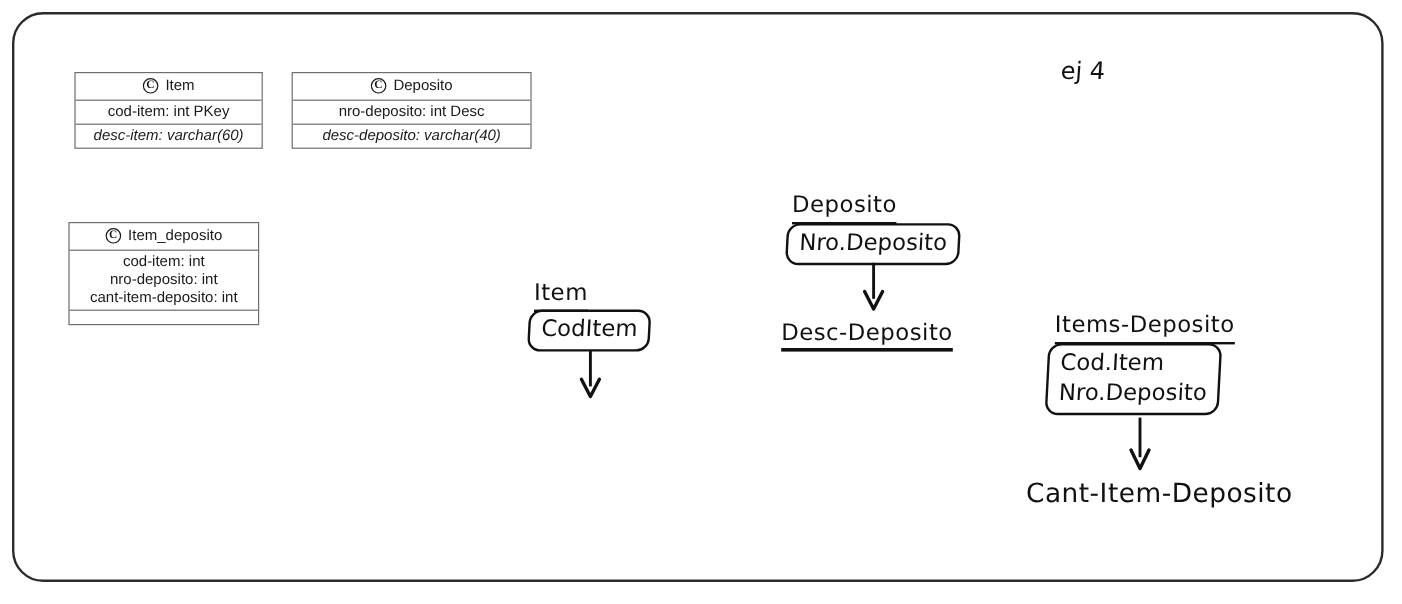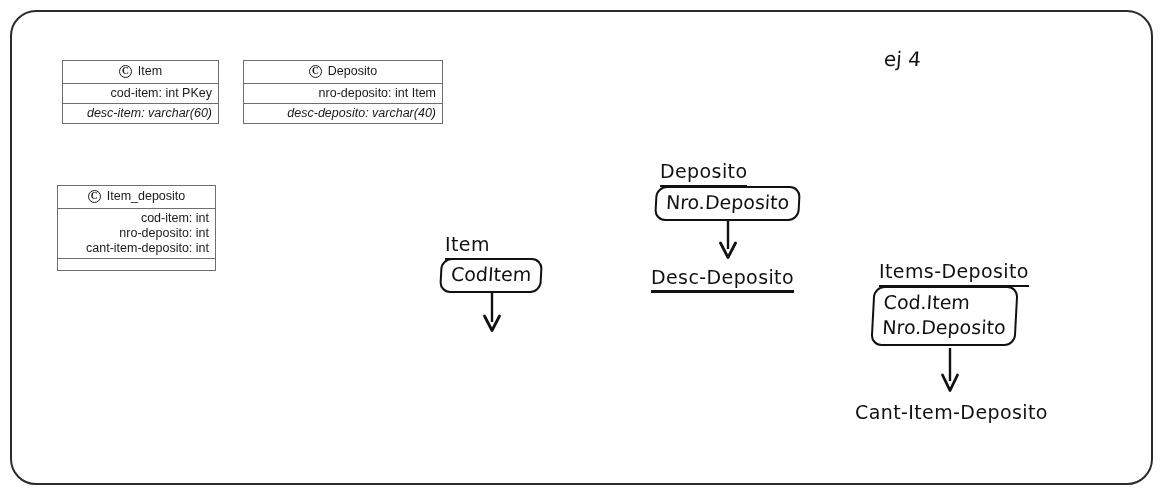--- a/index.html
+++ b/index.html
@@ -52,21 +52,21 @@
   }
   .uml .hdr {
     text-align: center;
     padding: 3px 6px 4px;
     display: flex;
     align-items: center;
     justify-content: center;
     gap: 6px;
   }
   .uml .attrs {
-    text-align: right;
+    text-align: center;
   }
   .uml .attrs .attr-line {
     white-space: nowrap;
   }
   .uml .empty-comp {
     height: 11px;
     padding: 0;
   }
   .cls-icon {
     display: inline-block;
@@ -93,21 +93,21 @@
     letter-spacing: 0.4px;
   }
 
   .hw-title {
     font-size: 19px;
     padding-bottom: 2px;
     border-bottom: 2.4px solid #111111;
     display: inline-block;
   }
   .hw-plain {
-    font-size: 19px;
+    font-size: 22px;
     display: inline-block;
   }
   .hw-underlined {
     font-size: 19px;
     padding-bottom: 1px;
     border-bottom: 3.4px solid #111111;
     display: inline-block;
   }
 
   
@@ -161,21 +161,21 @@
       <span>desc-item: varchar(60)</span>
     </div>
   </div>
 
   <div class="uml" style="left:243px; top:60px; width:200px;">
     <div class="compartment hdr">
       <span class="cls-icon">C</span>
       <span>Deposito</span>
     </div>
     <div class="compartment attrs">
-      <span>nro-deposito: int Item</span>
+      <span>nro-deposito: int Desc</span>
     </div>
     <div class="compartment attrs">
       <span>desc-deposito: varchar(40)</span>
     </div>
   </div>
 
   <div class="uml" style="left:57px; top:185px; width:159px;">
     <div class="compartment hdr">
       <span class="cls-icon">C</span>
       <span>Item_deposito</span>

